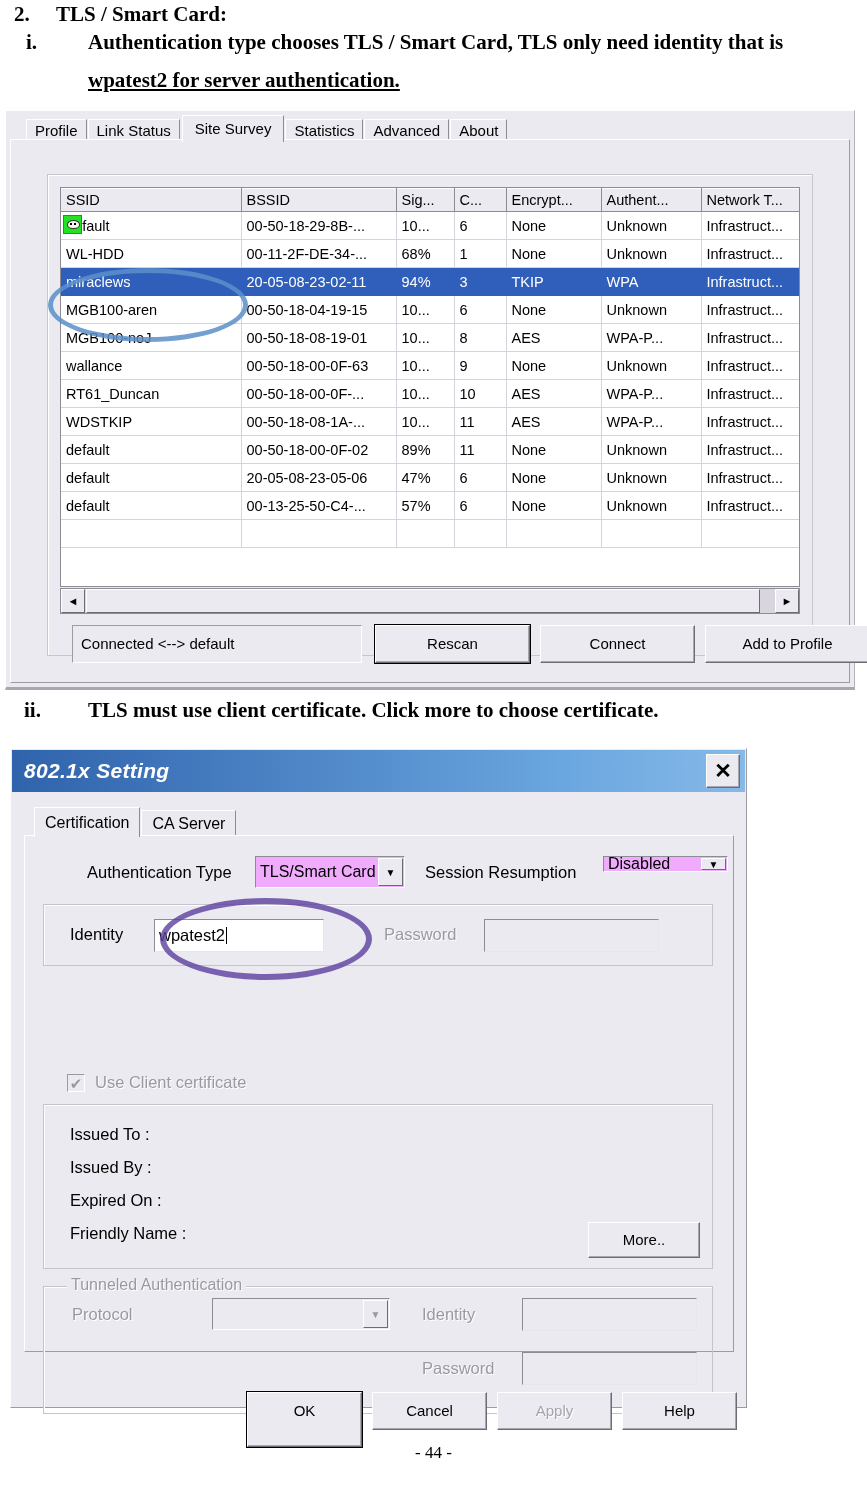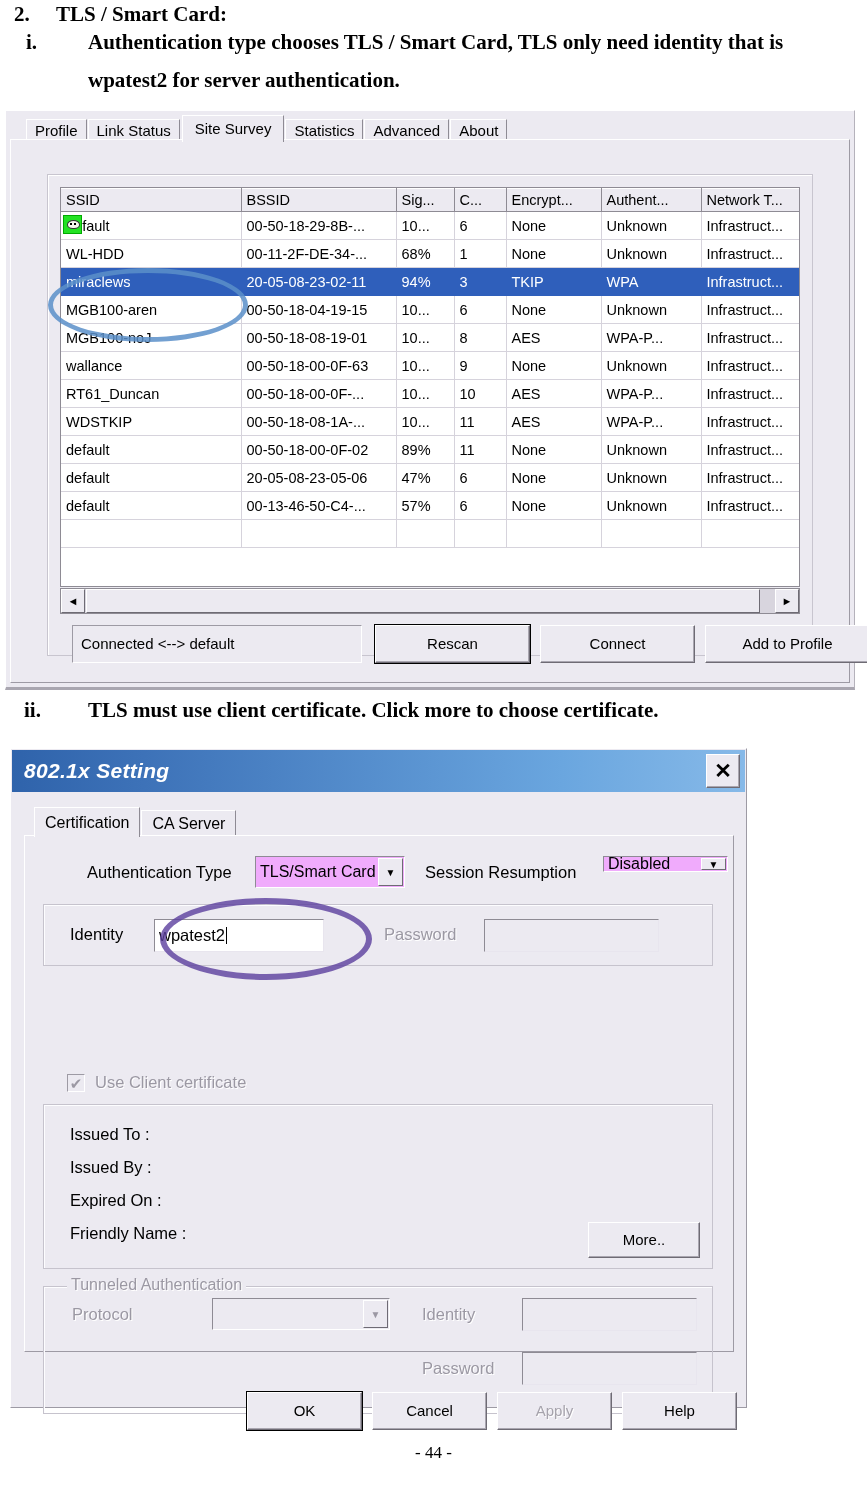--- a/index.html
+++ b/index.html
@@ -8,21 +8,21 @@
     font-family:"Liberation Serif", serif;
     position:relative;overflow:hidden;
   }
 
   
   .doc-line{position:absolute;color:#000;font-family:"Liberation Serif",serif;font-weight:bold;}
   #item-num{left:14px;top:2px;font-size:21px;}
   #item-title{left:56px;top:2px;font-size:21px;}
   #sub-i-num{left:26px;top:30px;font-size:21px;}
   #sub-i-text1{left:88px;top:30px;font-size:21px;white-space:nowrap;}
-  #sub-i-text2{left:88px;top:68px;font-size:21px;white-space:nowrap;}
+  #sub-i-text2{left:88px;top:68px;font-size:21px;white-space:nowrap;text-decoration:underline;}
   #sub-ii-num{left:24px;top:698px;font-size:21px;}
   #sub-ii-text{left:88px;top:698px;font-size:21px;white-space:nowrap;}
   #page-footer{left:0;top:1443px;width:867px;text-align:center;font-size:17px;font-weight:normal;}
 
   
   .win{
     position:absolute;background:#ece9f0;
     font-family:"Liberation Sans", sans-serif;
   }
 
@@ -247,21 +247,21 @@
   }
 
   .chk{
     position:absolute;width:18px;height:18px;background:#eceaf1;box-sizing:border-box;
     border-top:1px solid #9d9aa4;border-left:1px solid #9d9aa4;
     border-right:1px solid #ffffff;border-bottom:1px solid #ffffff;
     display:flex;align-items:center;justify-content:center;
     font-size:15px;color:#9b98a3;line-height:1;
   }
 
-  #d2-ok{position:absolute;left:235px;top:600px;width:115px;height:38px;line-height:36px;}
+  #d2-ok{position:absolute;left:235px;top:600px;width:115px;height:55px;line-height:36px;}
   #d2-cancel{position:absolute;left:360px;top:600px;width:115px;height:38px;line-height:36px;}
   #d2-apply{position:absolute;left:485px;top:600px;width:115px;height:38px;line-height:36px;}
   #d2-help{position:absolute;left:610px;top:600px;width:115px;height:38px;line-height:36px;}
   #btn-more{position:absolute;right:12px;bottom:10px;width:112px;height:36px;line-height:34px;}
 </style>
 </head>
 <body>
 
 <div class="doc-line" id="item-num">2.</div>
 <div class="doc-line" id="item-title">TLS / Smart Card:</div>
@@ -389,21 +389,21 @@
                 <td class="ssid"><span>default</span></td>
                 <td>20-05-08-23-05-06</td>
                 <td>47%</td>
                 <td>6</td>
                 <td>None</td>
                 <td>Unknown</td>
                 <td>Infrastruct...</td>
               </tr>
               <tr>
                 <td class="ssid"><span>default</span></td>
-                <td>00-13-46-50-C4-...</td>
+                <td>00-13-25-50-C4-...</td>
                 <td>57%</td>
                 <td>6</td>
                 <td>None</td>
                 <td>Unknown</td>
                 <td>Infrastruct...</td>
               </tr>
               <tr>
                 <td class="ssid"><span></span></td>
                 <td></td>
                 <td></td>

